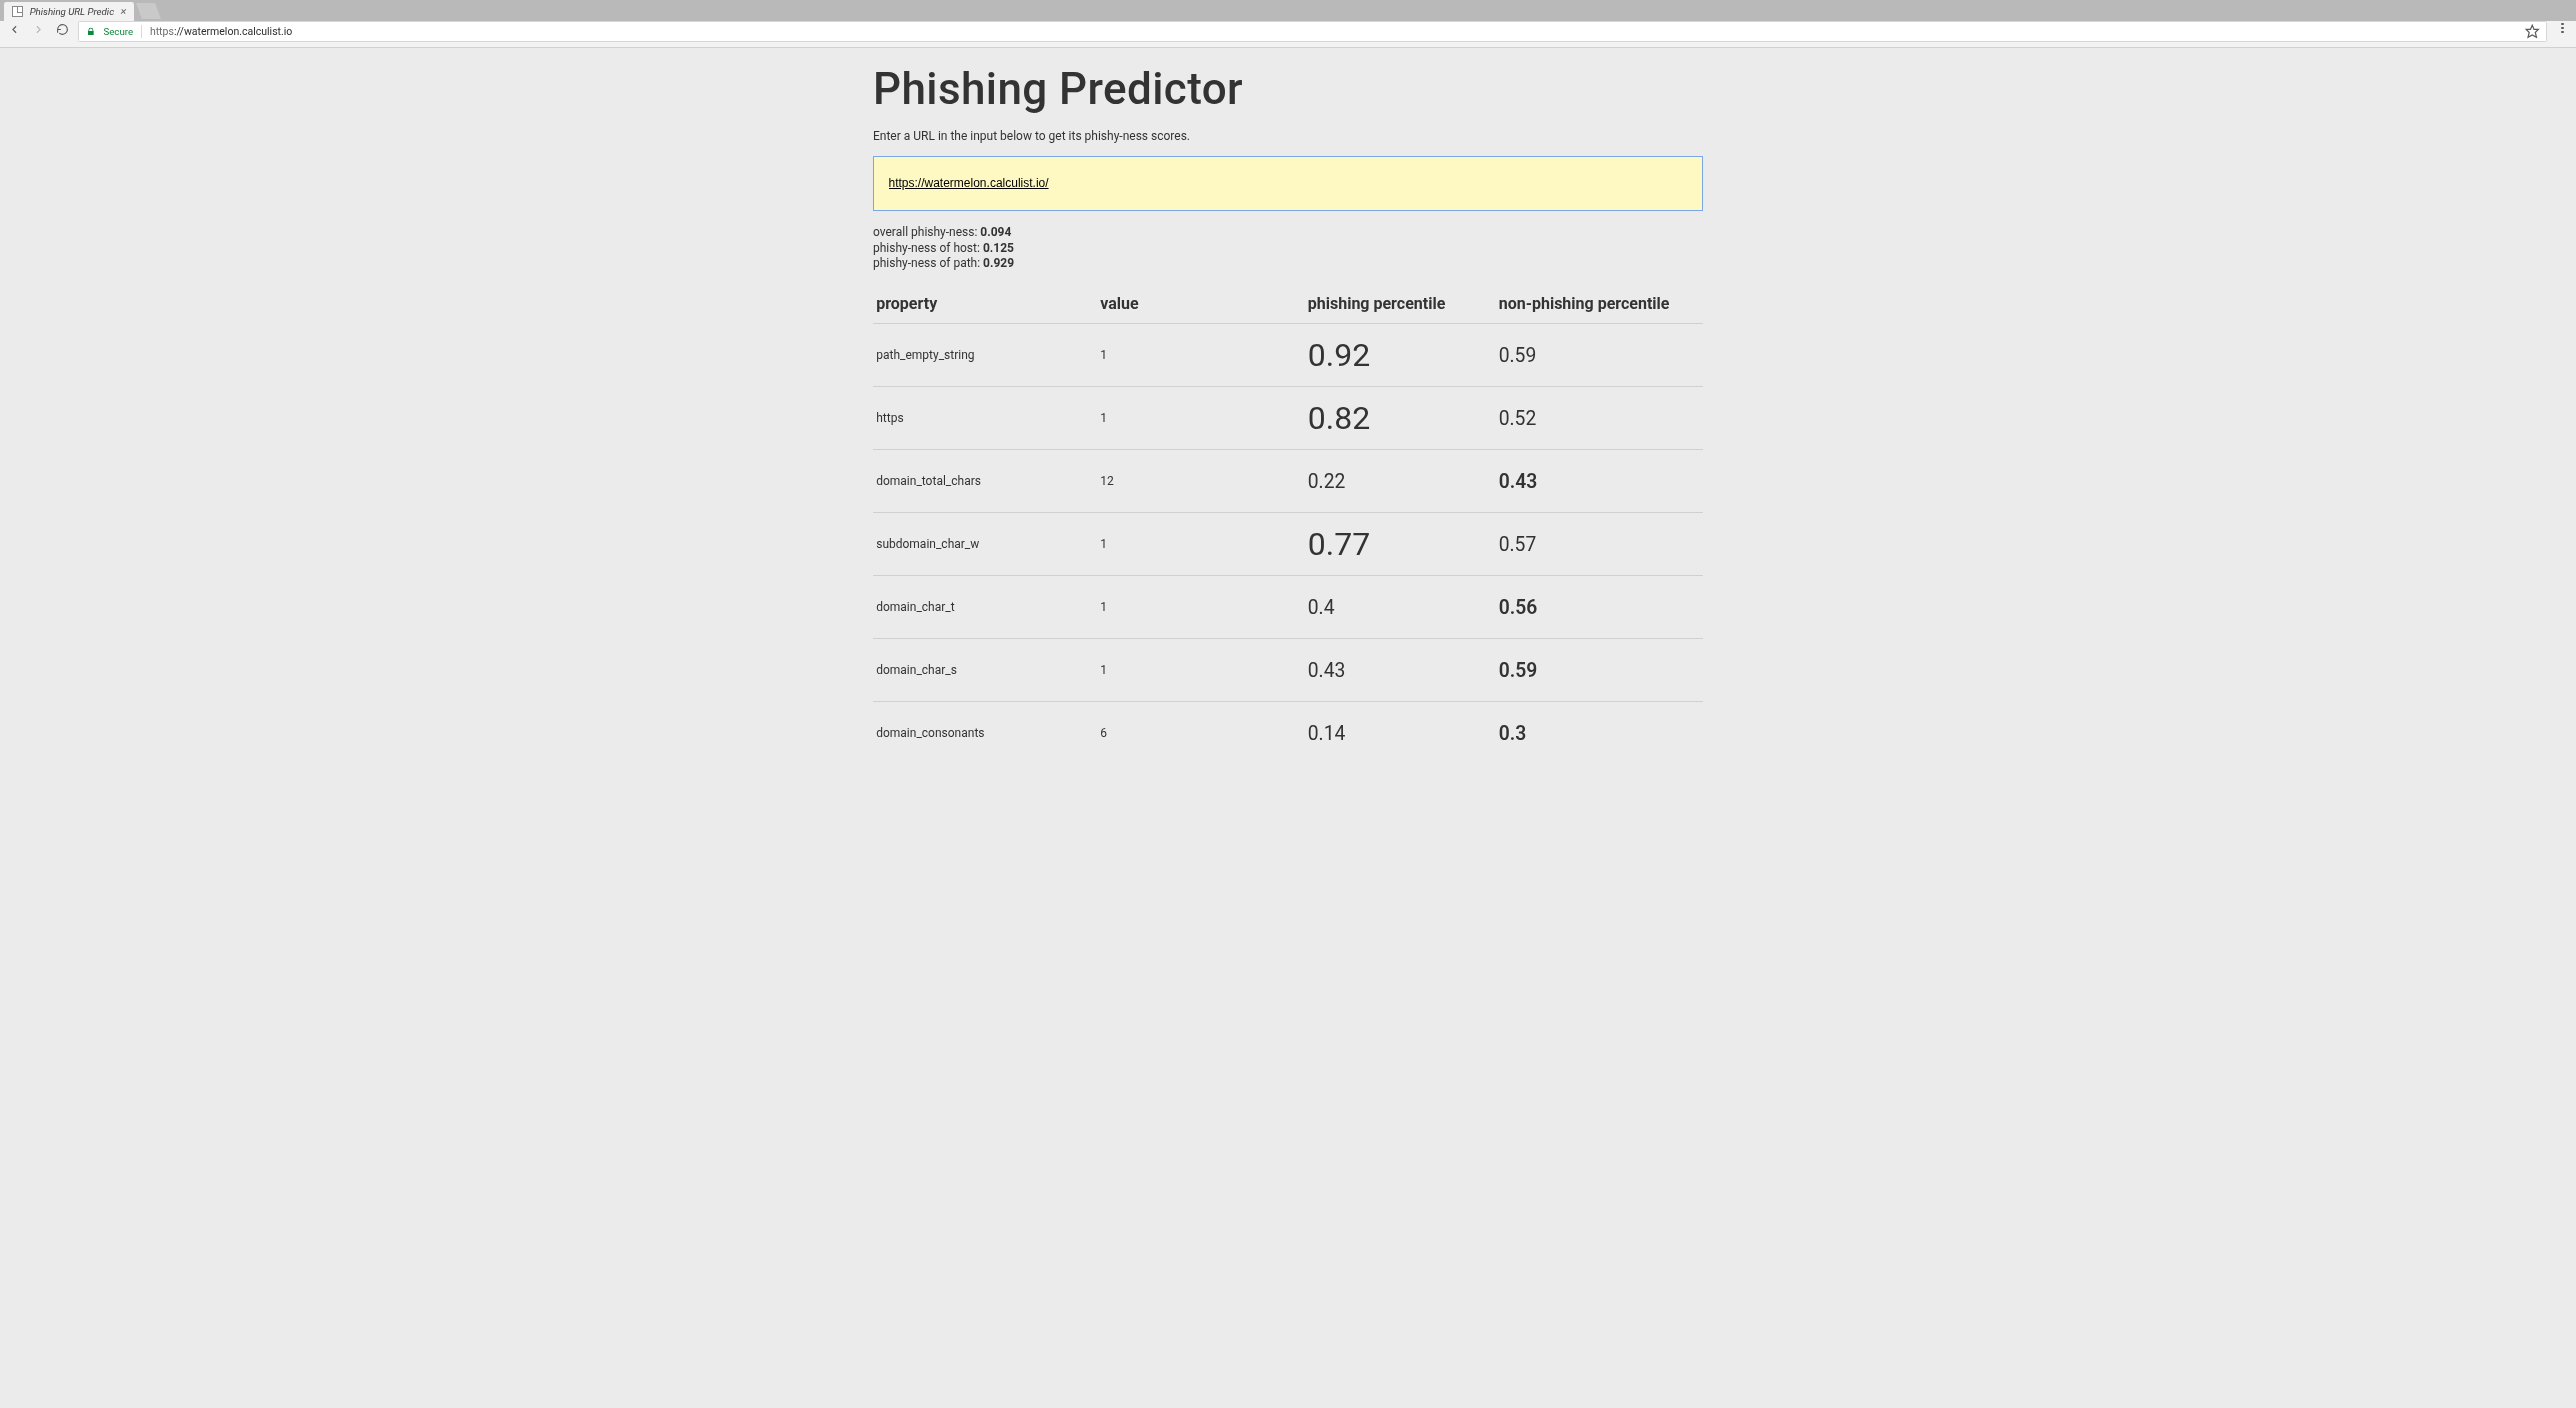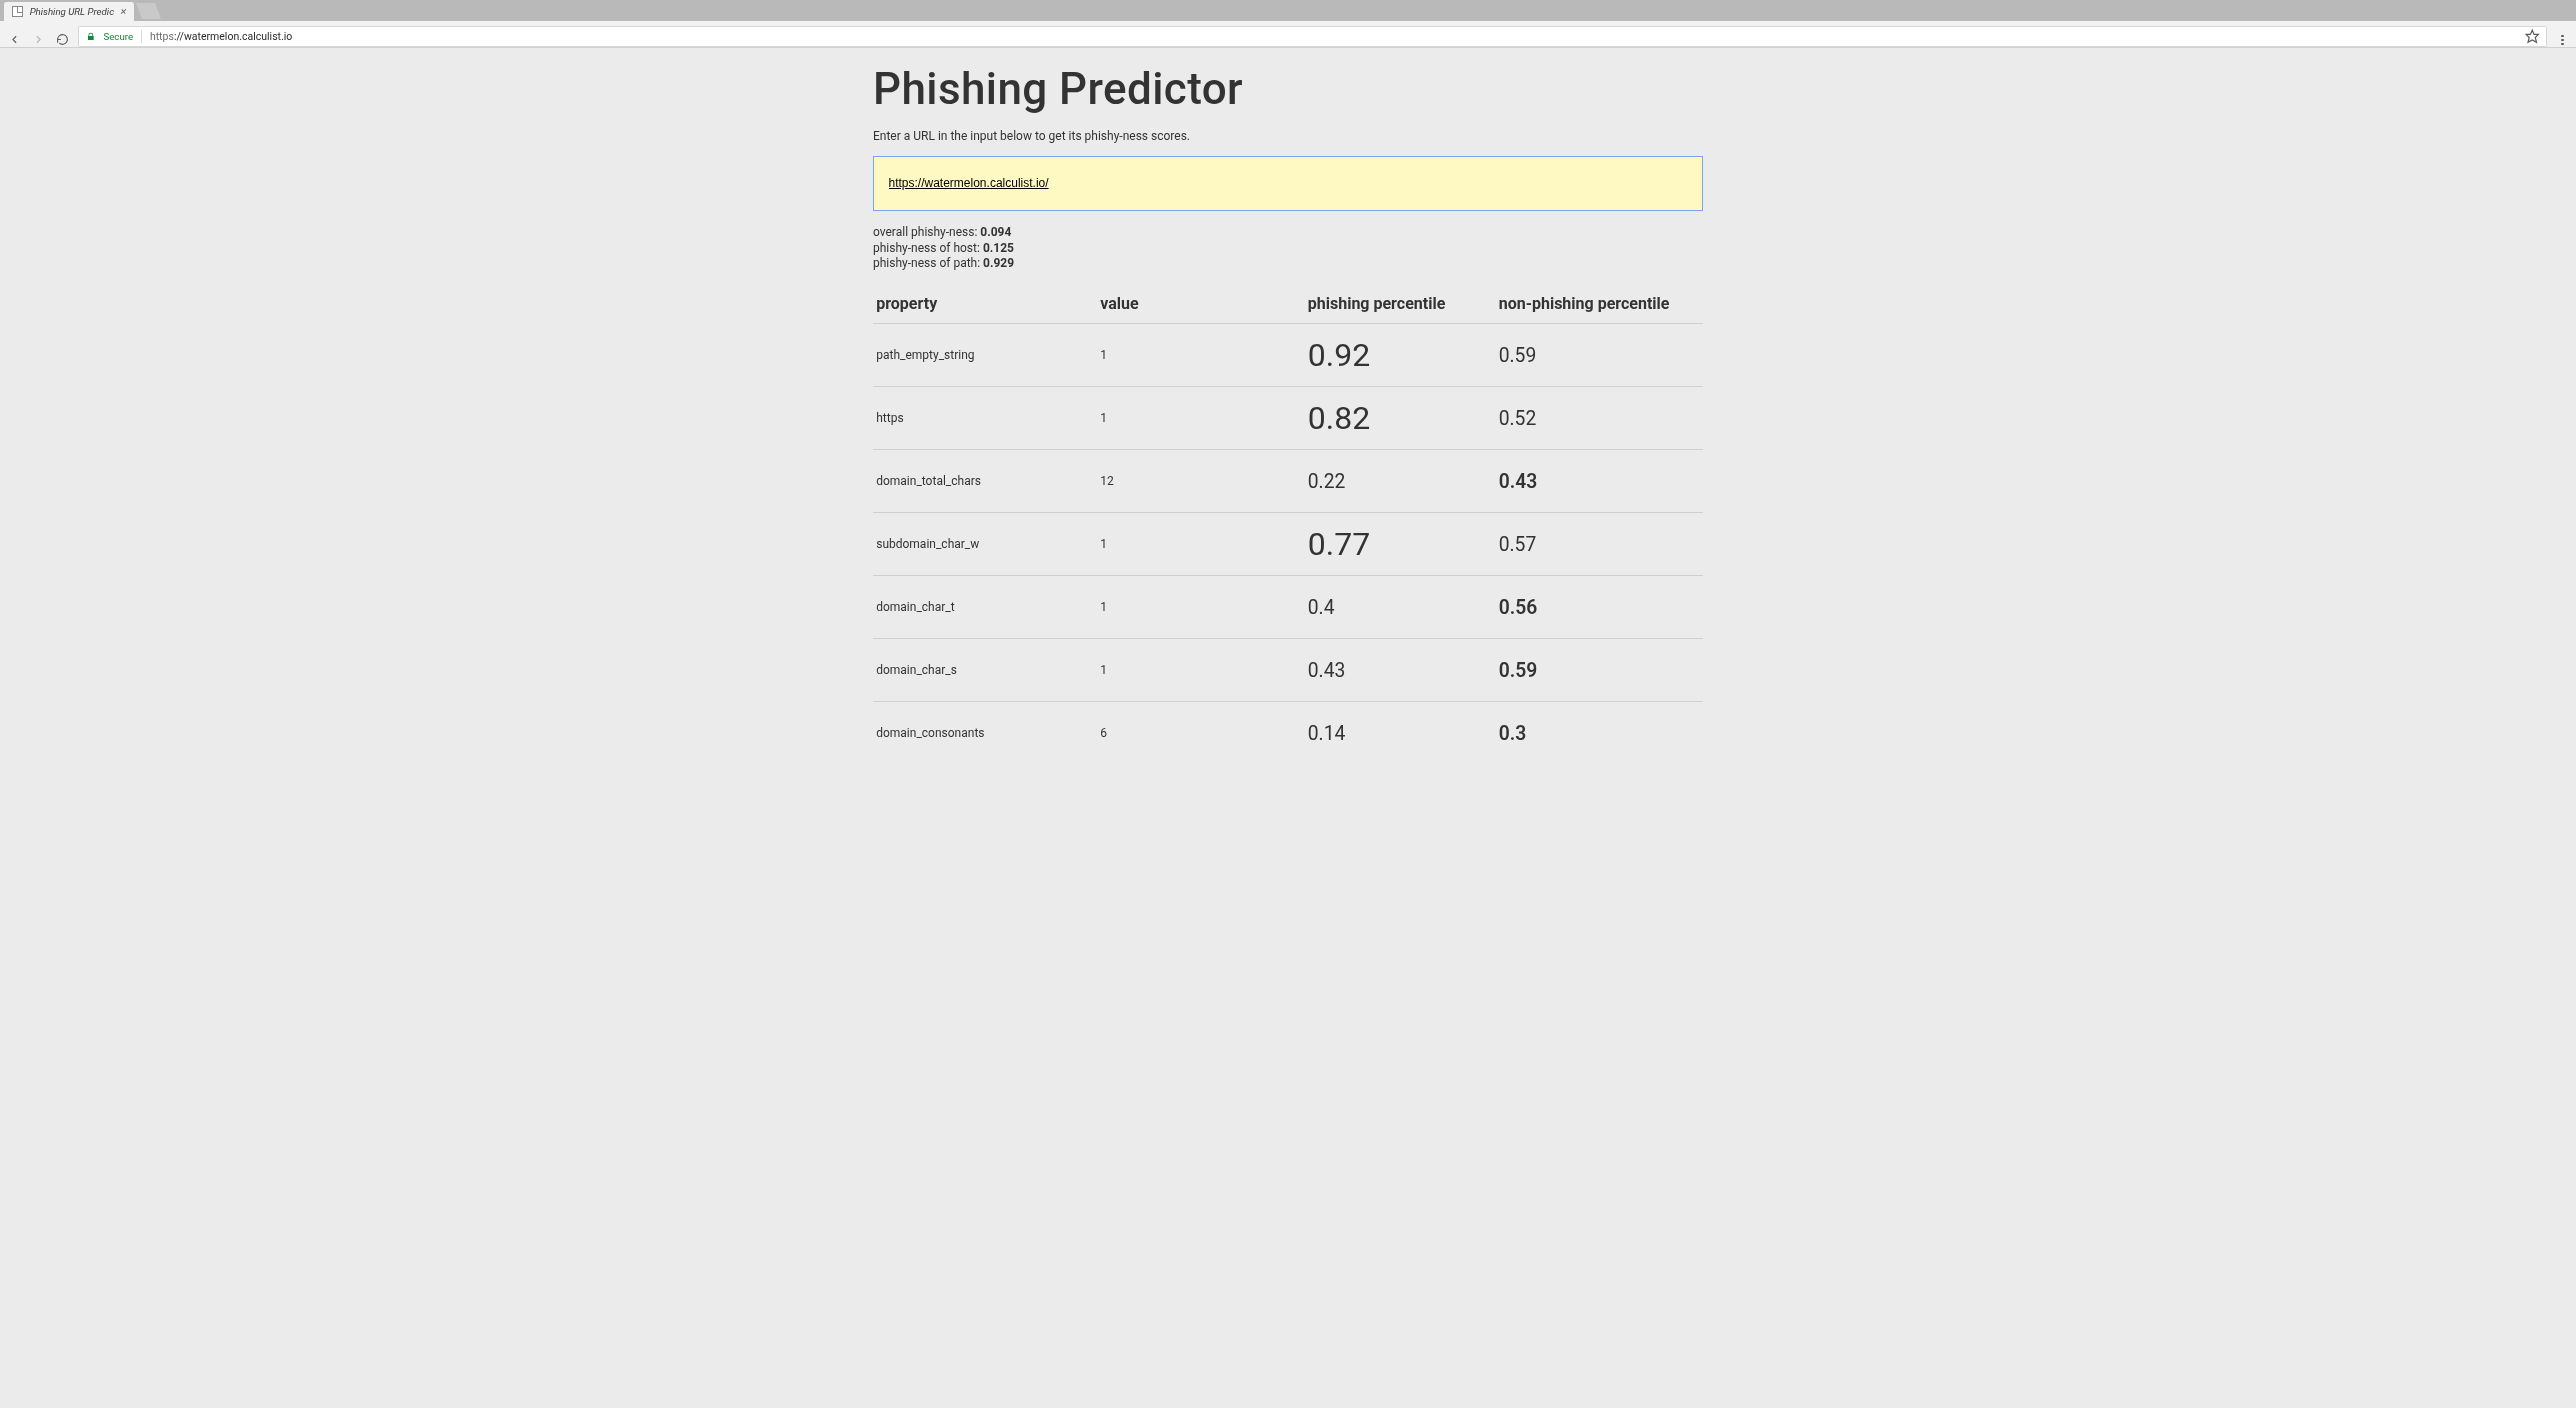--- a/index.html
+++ b/index.html
@@ -9,21 +9,21 @@
     
     .chrome-top { background: #b9b9b9; height: 21px; display: flex; align-items: flex-end; position: relative; }
     .tab { background: #f2f2f2; height: 19.3px; margin-left: 4px; padding: 0 8px 0 8px; display: flex; align-items: center; gap: 6.4px; border-top-left-radius: 2.4px; border-top-right-radius: 2.4px; position: relative; min-width: 129px; font-style: italic; }
     .tab .favicon { width: 11.3px; height: 11.3px; border: 0.8px solid #888; background: #fff; display:inline-block; position:relative; }
     .tab .favicon::after{ content:""; position:absolute; top:0; right:0; width:4.8px; height:4.8px; border-left:0.8px solid #888; border-bottom:0.8px solid #888; }
     .tab .title { font-size: 9.7px; color: #3b3b3b; white-space: nowrap; overflow: hidden; text-overflow: ellipsis; max-width: 89px; }
     .tab .close { font-size: 11.3px; color: #6a6a6a; cursor: pointer; }
     .new-tab { width: 19.3px; height: 16px; background: #c9c9c9; margin-left: 4.8px; margin-bottom: 1.6px; transform: skew(20deg); }
     .profile-chip { position: absolute; right: 8px; top: 10px; background: #c7c7c7; border: 0.8px solid #a9a9a9; padding: 1.6px 6.4px; font-size: 8.9px; color: #444; border-radius: 6px; margin-top: 48px; }
 
-    .addr-row { background: #f2f2f2; height: 27px; display:flex; align-items:flex-end; gap: 8px; padding: 0 6.4px; border-bottom: 0.8px solid #d0d0d0; }
+    .addr-row { background: #f2f2f2; height: 27px; display:flex; align-items:flex-start; gap: 8px; padding: 0 6.4px; border-bottom: 0.8px solid #d0d0d0; }
     .nav-icn { width: 16px; height: 16px; display:flex; align-items:center; justify-content:center; color:#5a5a5a; }
     .nav-icn.disabled { opacity: .4; }
     .nav-icn svg { width: 13px; height: 13px; }
     .omnibox { flex:1; height: 21px; background:#fff; border:0.8px solid #d7d7d7; border-radius: 1.6px; display:flex; align-items:center; padding: 0 6.4px; gap: 8px; }
     .lock { width: 9.7px; height: 9.7px; }
     .secure { font-size: 9.7px; color: #0a8a3a; }
     .vdiv { width:0.8px; height:13px; background:#d9d9d9; }
     .url { font-size: 10.5px; color:#2c2c2c; }
     .url .proto, .url .path { color: #6d6d6d; }
     .star { width: 14.5px; height: 14.5px; color:#5a5a5a; margin-left:auto;}

